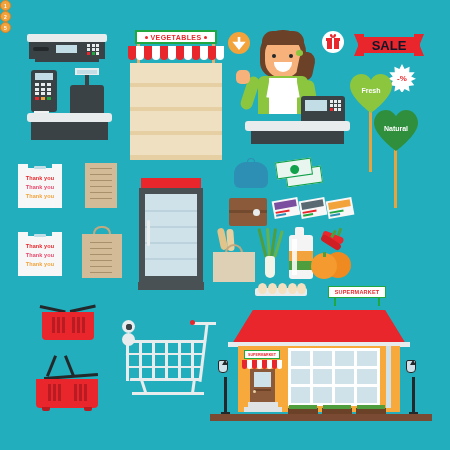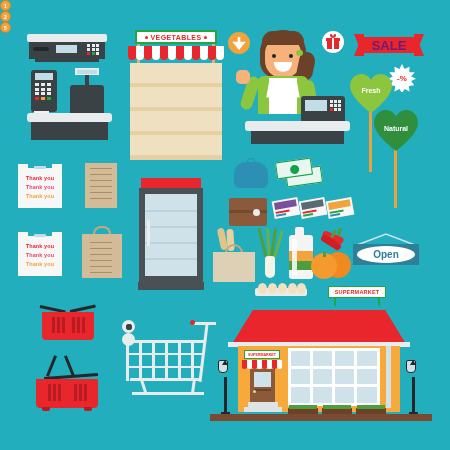--- a/index.html
+++ b/index.html
@@ -365,21 +365,21 @@
       <path d="M11 7 C14 7 15 3 13 3 C11 3 11 7 11 7 Z" fill="#e8262b"></path>
     </svg>
   </div>
 
   <div class="node" style="left:358px;top:34px;width:62px;height:22px;">
     <div class="rect" style="left:0;top:3px;width:62px;height:16px;background:#e8262b;"></div>
     <div class="rect" style="left:-4px;top:0;width:10px;height:22px;background:#e8262b;
          clip-path:polygon(0 0,100% 0,100% 100%,0 100%,45% 50%);"></div>
     <div class="rect" style="left:56px;top:0;width:10px;height:22px;background:#e8262b;
          clip-path:polygon(0 0,100% 0,55% 50%,100% 100%,0 100%);"></div>
-    <div class="lbl" style="left:0;top:5px;width:62px;color:#701a75;font-weight:bold;font-size:13px;">SALE</div>
+    <div class="lbl" style="left:0;top:5px;width:62px;color:#0f172a;font-weight:bold;font-size:13px;">SALE</div>
   </div>
 
   <div class="node" style="left:388px;top:64px;width:28px;height:28px;">
     <svg width="28" height="28" viewBox="0 0 28 28">
       <path fill="#ffffff" d="M14 0 L16.6 4.9 L21.6 2.8 L21.2 8.3 L26.7 8.3 L23.2 12.4 L28 14.7 L23.1 17 L26.2 21.3 L20.8 22 L21.6 27.4 L16.6 25.1 L14 29 L11.4 25.1 L6.4 27.4 L7.2 22 L1.8 21.3 L4.9 17 L0 14.7 L4.8 12.4 L1.3 8.3 L6.8 8.3 L6.4 2.8 L11.4 4.9 Z"></path>
     </svg>
     <div class="lbl" style="left:0;top:11px;width:28px;color:#e8262b;font-weight:bold;font-size:8px;">-%</div>
   </div>
 
   <div class="node" style="left:348px;top:72px;width:46px;height:100px;">
@@ -392,29 +392,20 @@
 
   <div class="node" style="left:372px;top:108px;width:48px;height:100px;">
     <div class="rect stick" style="left:22px;top:30px;width:3px;height:70px;"></div>
     <svg width="48" height="44" viewBox="0 0 48 44" style="position:absolute;left:0;top:0;">
       <path fill="#2f8f3d" d="M24 43 C24 43 2 27 2 15 C2 6.5 8.5 2 14 2 C19 2 22.5 5.5 24 8.5 C25.5 5.5 29 2 34 2 C39.5 2 46 6.5 46 15 C46 27 24 43 24 43 Z"></path>
     </svg>
     <div class="heart-txt" style="top:17px;">Natural</div>
   </div>
 
 
-  <div class="node" style="left:353px;top:232px;width:66px;height:34px;">
-    <svg width="66" height="14" viewBox="0 0 66 14" style="position:absolute;left:0;top:0;">
-      <path d="M4 13 L33 2 L62 13" stroke="#cfe2ea" stroke-width="1.6" fill="none"></path>
-    </svg>
-    <div class="rect" style="left:0;top:12px;width:66px;height:21px;background:#2f7f99;"></div>
-    <div class="oval" style="position:absolute;left:4px;top:14px;width:58px;height:17px;background:#ffffff;">
-      <span style="color:#2f7f99;font-weight:bold;font-size:10px;">Open</span>
-    </div>
-  </div>
 
   <div class="node" style="left:234px;top:158px;width:34px;height:32px;">
     <div class="rect" style="left:13px;top:0;width:8px;height:5px;border:1.5px solid #2e8fb5;
          border-bottom:none;border-radius:4px 4px 0 0;box-sizing:border-box;"></div>
     <div class="rect purse" style="left:0;top:4px;width:34px;height:26px;border-radius:12px 12px 6px 6px;"></div>
   </div>
 
   <div class="node" style="left:276px;top:158px;width:46px;height:30px;">
     <div class="rect bill" style="left:10px;top:10px;width:36px;height:17px;transform:rotate(-8deg);"></div>
     <div class="rect bill" style="left:0px;top:2px;width:36px;height:17px;transform:rotate(-8deg);">

